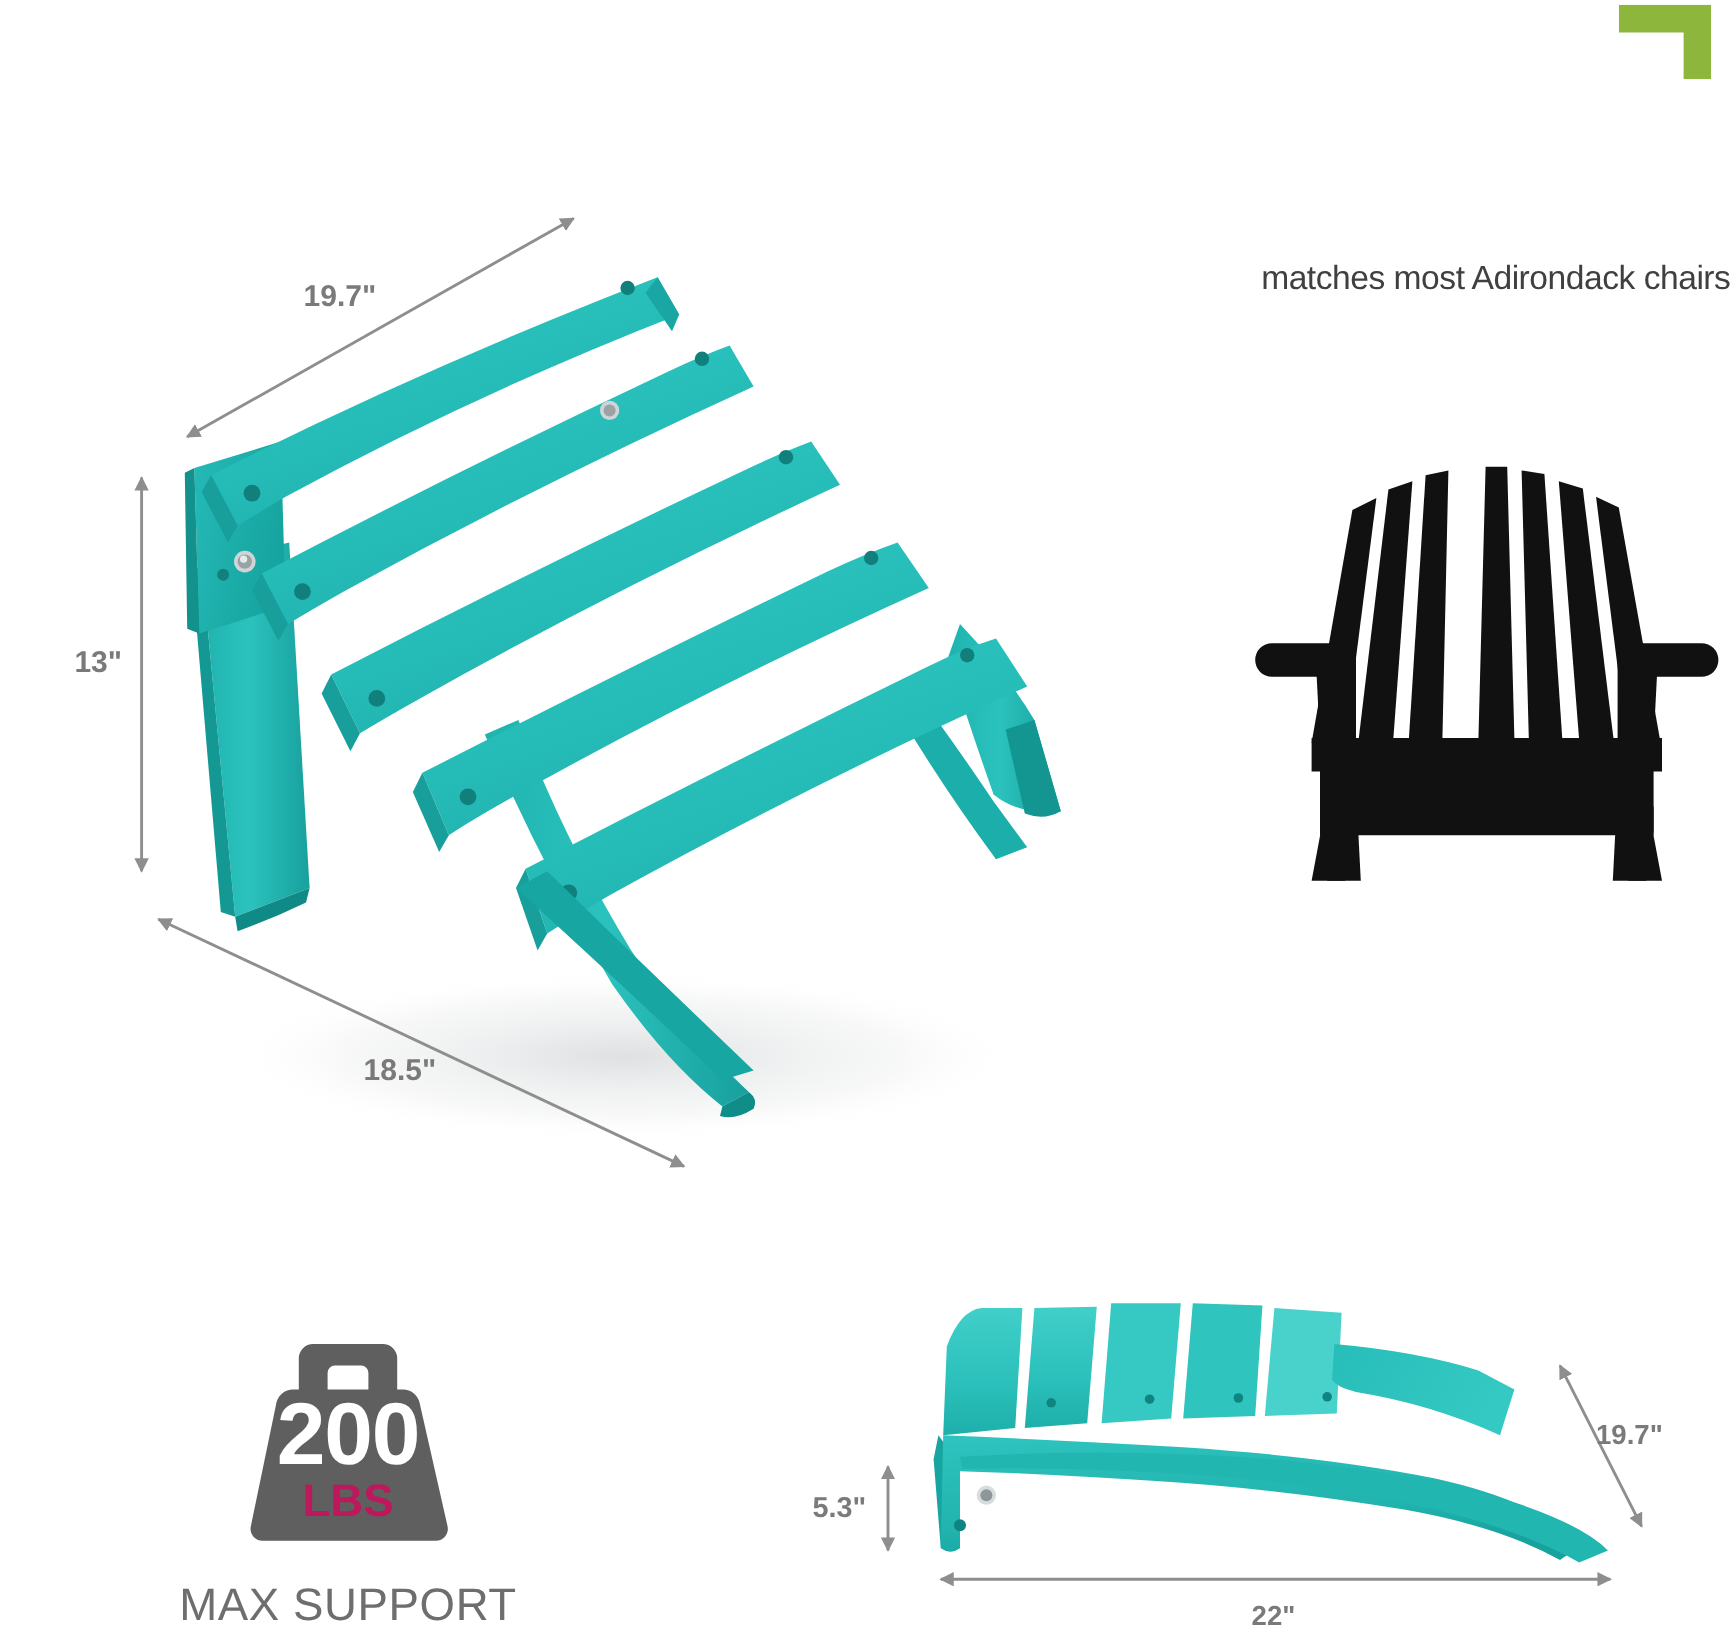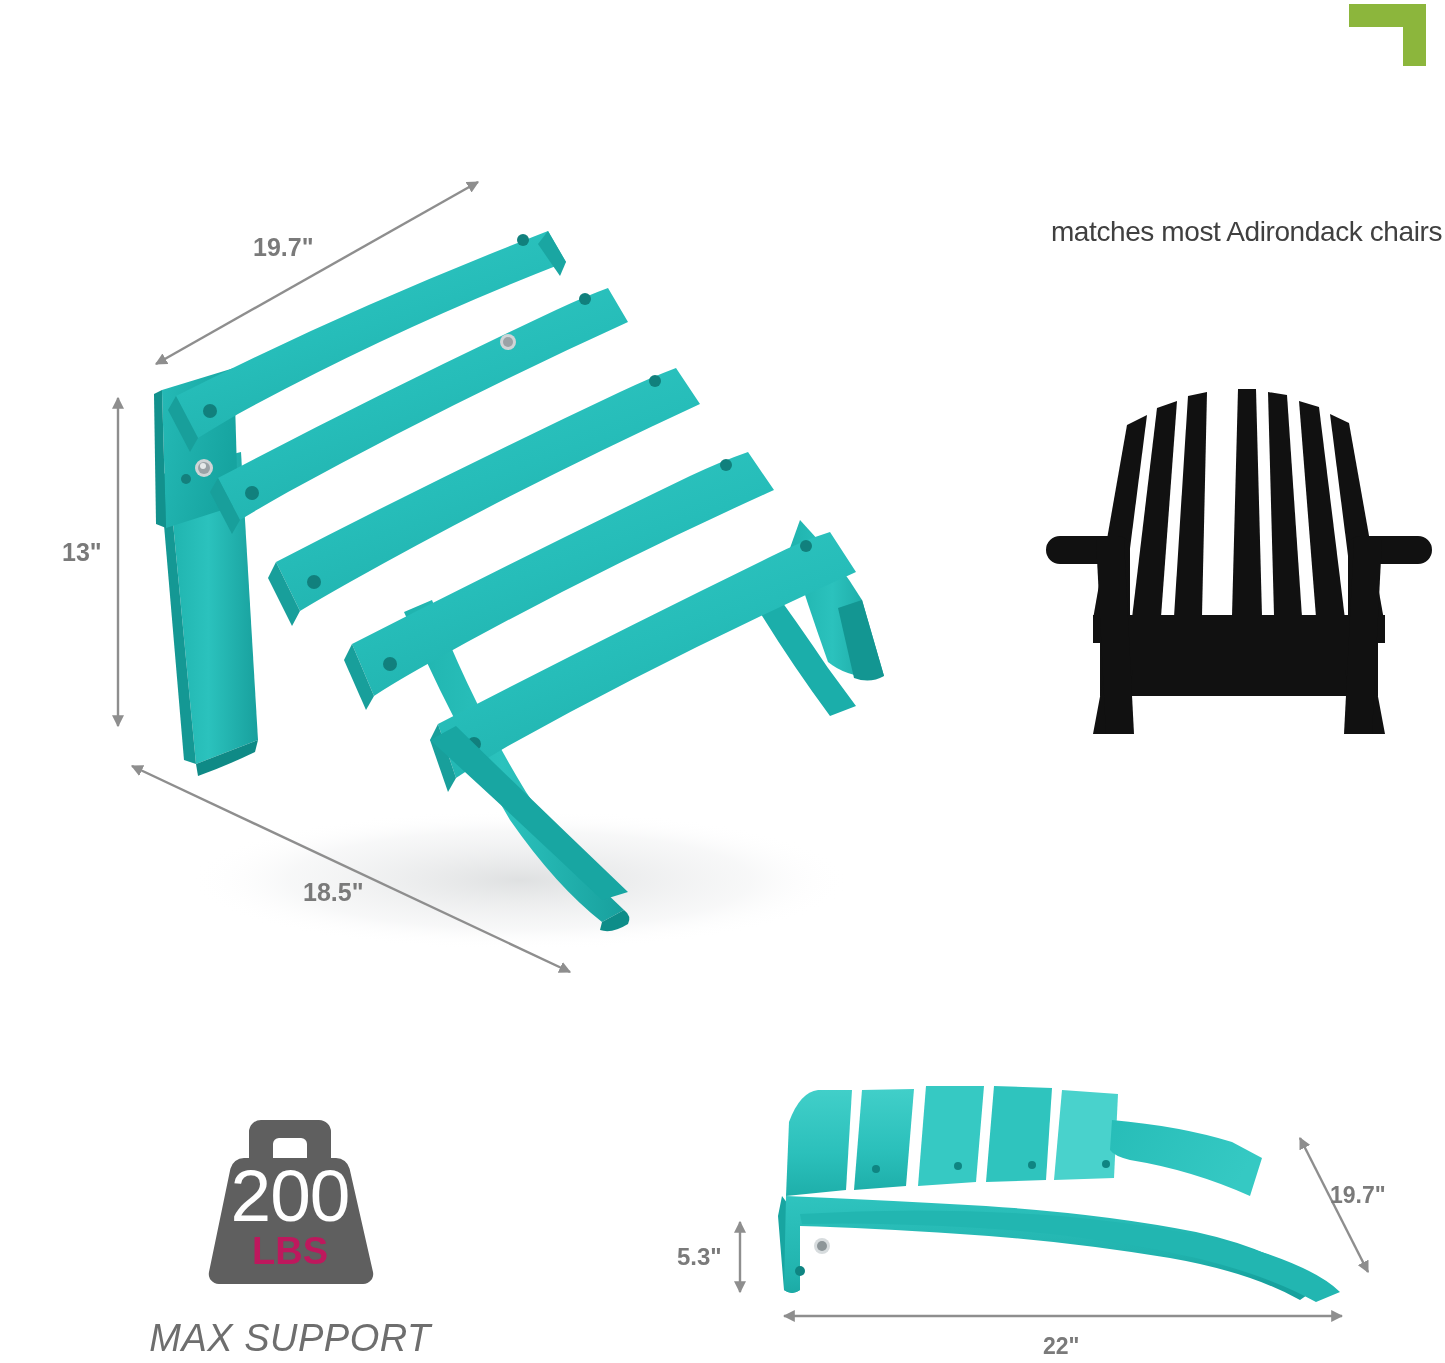--- a/index.html
+++ b/index.html
@@ -54,32 +54,32 @@
   .layer { position:absolute; left:0; top:0; width:1445px; height:1363px; }
 
   
   .weight-badge {
     position:absolute; left:191px; top:1120px;
     width:198px; height:175px;
   }
   .badge-num {
     position:absolute; left:191px; top:1159px; width:198px;
     text-align:center; color:#ffffff;
-    font-size:73px; font-weight:400; line-height:1;
+    font-size:73px; font-weight:700; line-height:1;
     letter-spacing:-1px;
   }
   .badge-unit {
     position:absolute; left:191px; top:1232px; width:198px;
     text-align:center; color:#be185d;
     font-size:38px; font-weight:700; line-height:1;
   }
   .badge-caption {
     position:absolute; left:120px; top:1317px; width:340px;
     text-align:center; color:#6e6e6e;
-    font-size:38px; font-weight:400; letter-spacing:0.5px;font-style:italic;
+    font-size:38px; font-weight:400; letter-spacing:0.5px;
   }
 </style>
 </head>
 <body>
 
 <div class="stage">
 
   <div class="corner-bracket">
     <svg width="77" height="62" viewBox="0 0 77 62">
       <path d="M0 0 H77 V62 H54 V23 H0 Z" fill="#8CB63C"></path>

